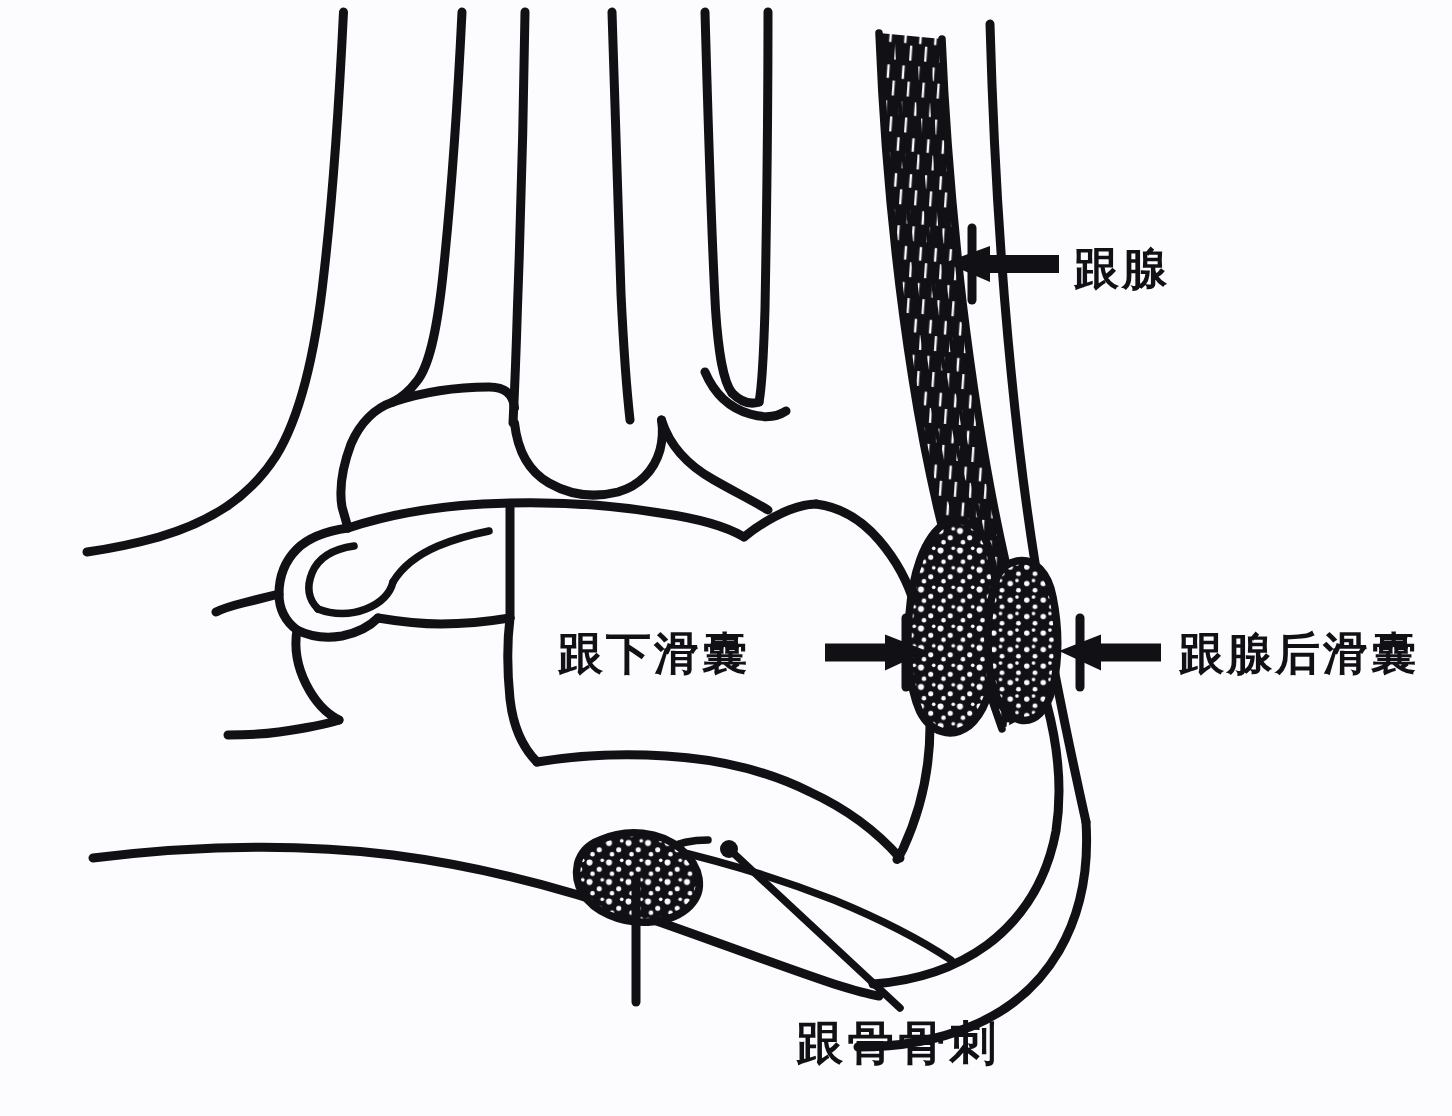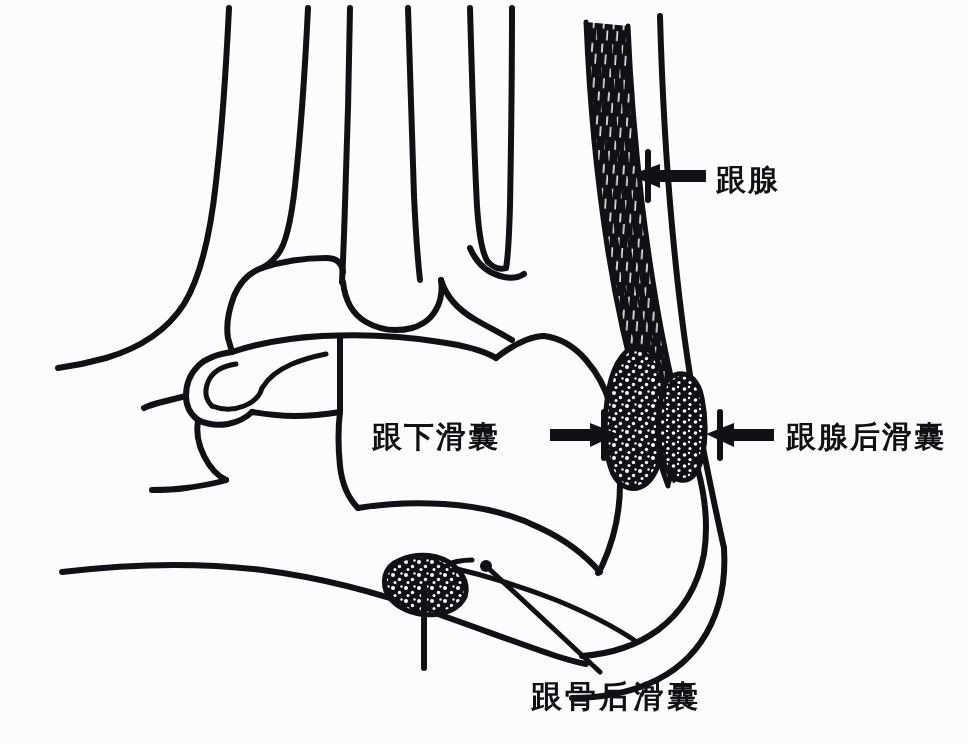--- a/index.html
+++ b/index.html
@@ -173,15 +173,15 @@
     </g>
   </svg>
 
   <div class="lbl" style="left:716px;top:165px;">跟腺</div>
 
   <div class="lbl" style="left:372px;top:422px;">跟下滑囊</div>
 
   <div class="lbl" style="left:786px;top:422px;">跟腺后滑囊</div>
 
 
-  <div class="lbl lbl-bottom" style="left:531px;top:681px;">跟骨后滑囊</div>
+  <div class="lbl lbl-bottom" style="left:531px;top:681px;">跟骨骨刺</div>
 
 </div>
 
 </body></html>

